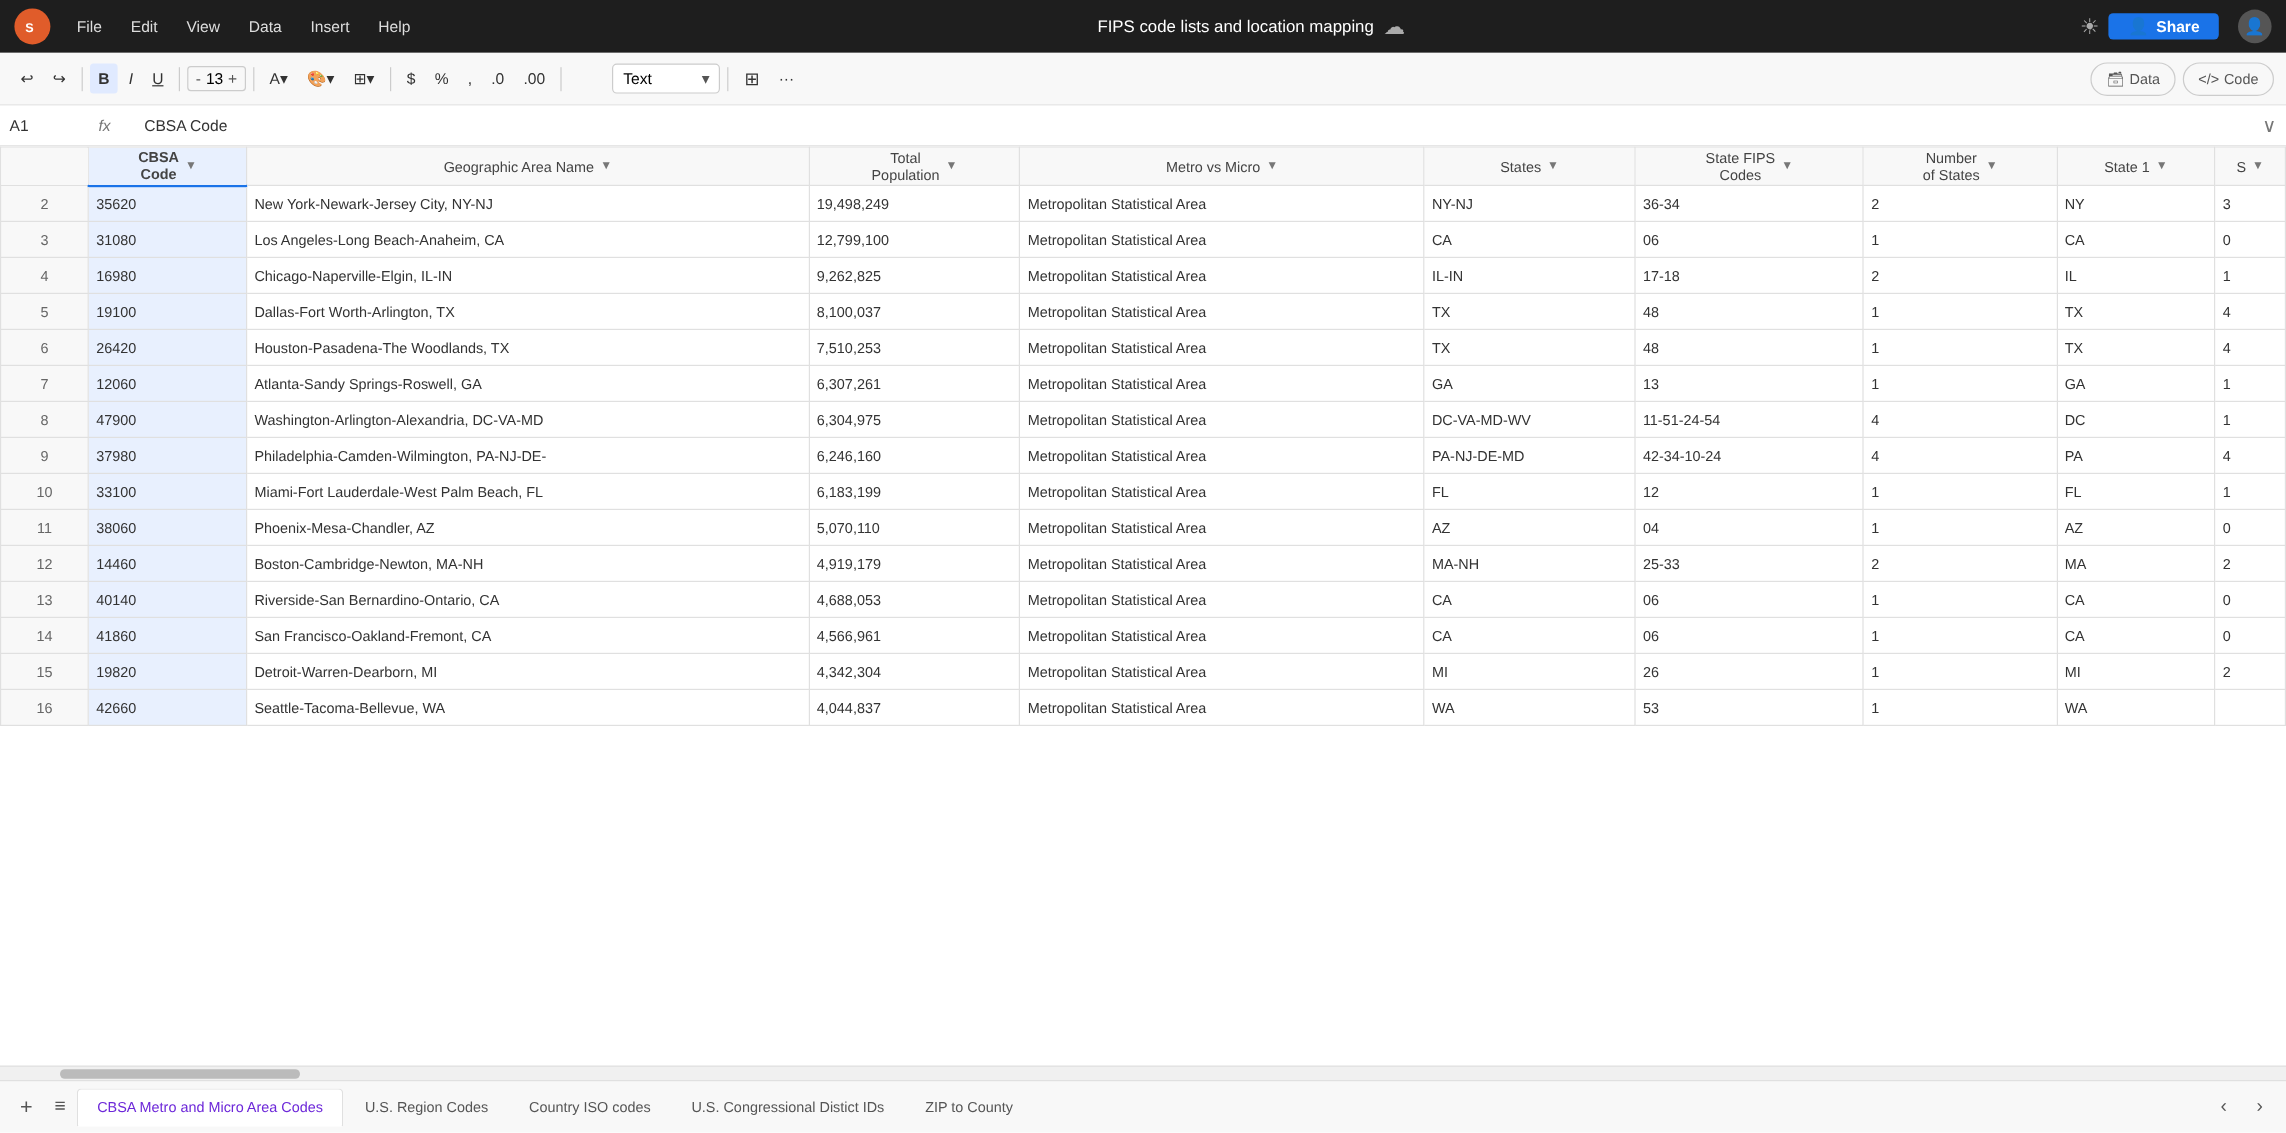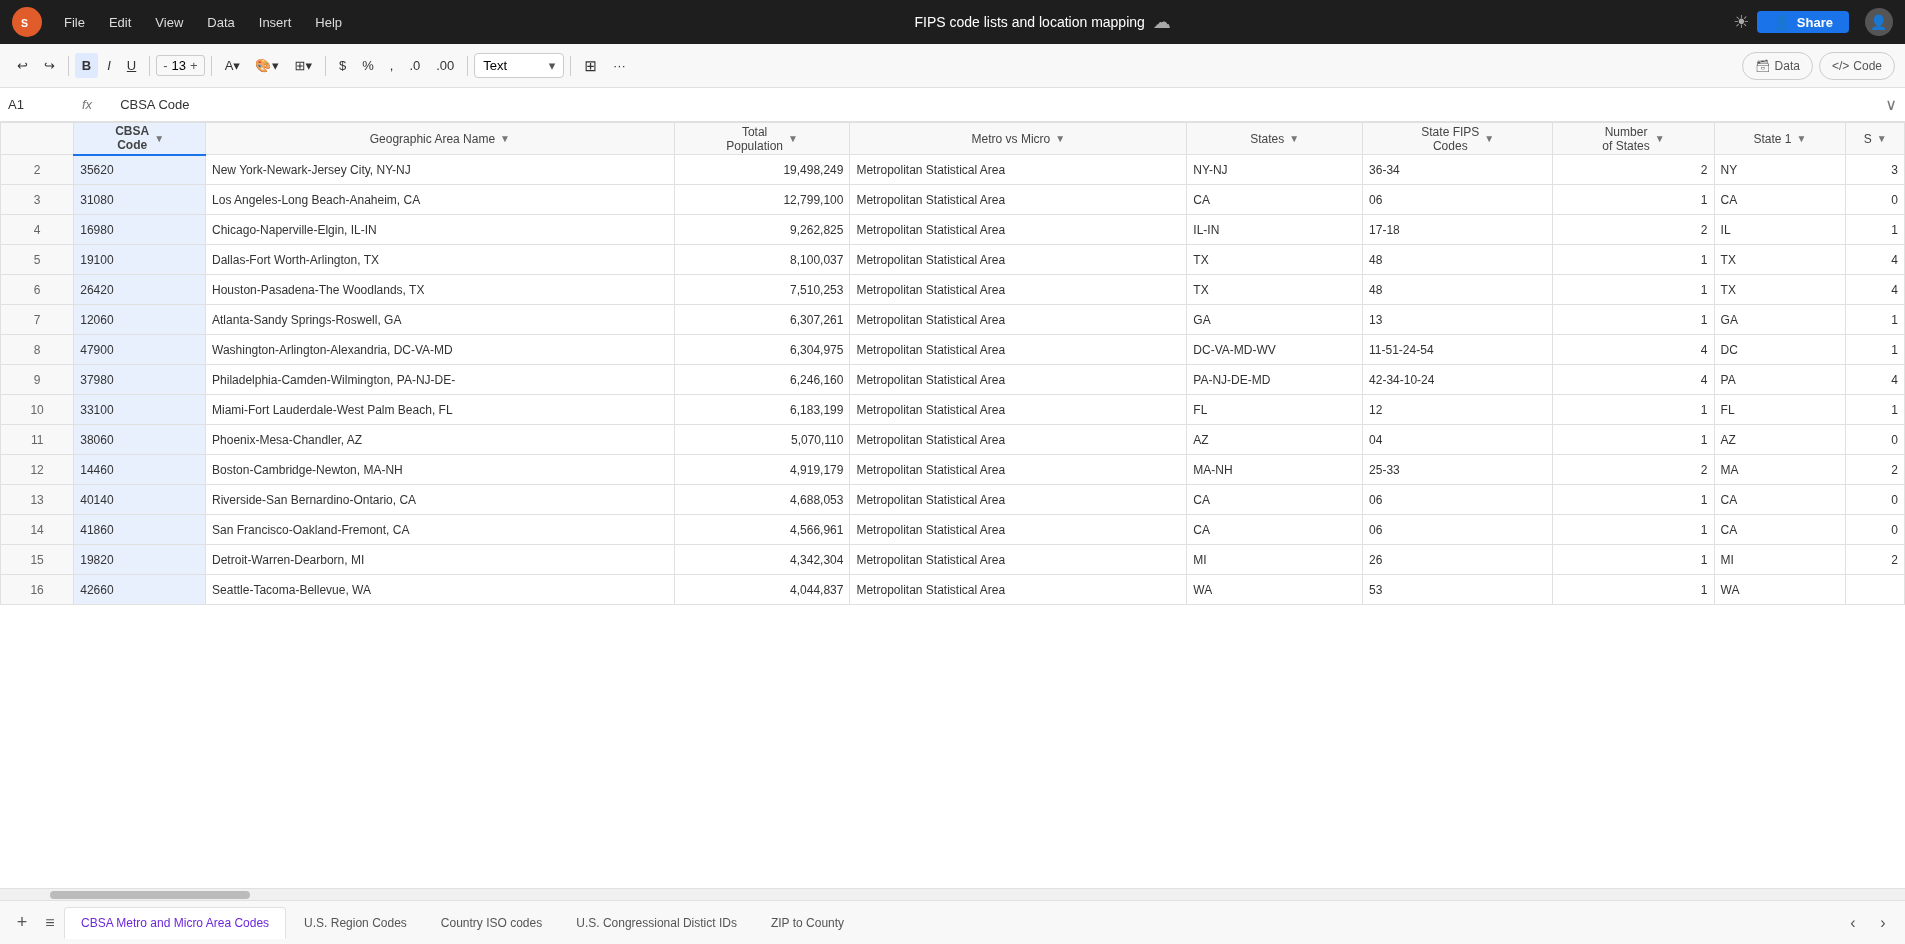--- a/index.html
+++ b/index.html
@@ -23,21 +23,21 @@
       display: flex; align-items: center; background: #f8f8f8; border-bottom: 1px solid #e0e0e0;
       height: 44px; padding: 0 10px; gap: 2px;
     }
     .tb-btn { padding: 5px 7px; border-radius: 3px; cursor: pointer; font-size: 13px; color: #333; border: none; background: none; display: flex; align-items: center; gap: 2px; }
     .tb-btn.active { background: #e0eaff; }
     .tb-bold { font-weight: bold; }
     .tb-italic { font-style: italic; }
     .tb-underline { text-decoration: underline; }
     .tb-divider { width: 1px; height: 20px; background: #ccc; margin: 0 4px; }
     .font-size-box { display: flex; align-items: center; border: 1px solid #ccc; border-radius: 3px; padding: 2px 6px; font-size: 13px; gap: 4px; }
-    .format-select { border: 1px solid #ccc; border-radius: 4px; padding: 4px 8px; font-size: 13px; background: #fff; cursor: pointer; display: flex; align-items: center; gap: 6px; min-width: 90px; }
+    .format-select { border: 1px solid #ccc; border-radius: 4px; padding: 4px 8px; font-size: 13px; background: #fff; cursor: pointer; display: flex; align-items: center; gap: 6px; min-width: 90px; margin-left: 36px; }
     .tb-right { margin-left: auto; display: flex; align-items: center; gap: 6px; }
     .data-code-btn { padding: 6px 12px; border: 1px solid #ccc; border-radius: 20px; background: #f8f8f8; font-size: 12px; cursor: pointer; color: #555; display: flex; align-items: center; gap: 4px; }
 
     
     .formula-bar {
       display: flex; align-items: center; background: #fff; border-bottom: 1px solid #e0e0e0;
       height: 34px; padding: 0 8px; gap: 24px;
     }
     .cell-ref { font-size: 13px; color: #333; min-width: 50px; font-weight: 500; }
     .fx-label { color: #777; font-size: 13px; font-style: italic; }
@@ -72,21 +72,21 @@
     .col-d { width: 230px; }
     .col-e { width: 120px; }
     .col-f { width: 130px; }
     .col-g { width: 110px; }
     .col-h { width: 90px; margin-left: 27px; }
 
     .filter-icon { font-size: 10px; color: #777; margin-left: 3px; }
     .col-header-content { display: flex; align-items: center; justify-content: center; gap: 2px; }
 
     
-    .num-cell { text-align: right; }
+    .num-cell { text-align: left; }
     .text-cell { text-align: left; }
 
     
     .bottom-bar {
       display: flex; align-items: center; background: #f8f8f8; border-top: 1px solid #e0e0e0;
       height: 44px; padding: 0 8px; gap: 0;
     }
     .add-sheet-btn { width: 28px; height: 28px; border-radius: 50%; background: none; border: none; font-size: 18px; cursor: pointer; color: #555; display: flex; align-items: center; justify-content: center; }
     .sheet-menu-btn { width: 28px; height: 28px; background: none; border: none; font-size: 16px; cursor: pointer; color: #555; display: flex; align-items: center; justify-content: center; }
     .sheet-tabs { display: flex; align-items: center; flex: 1; gap: 2px; overflow: hidden; }

